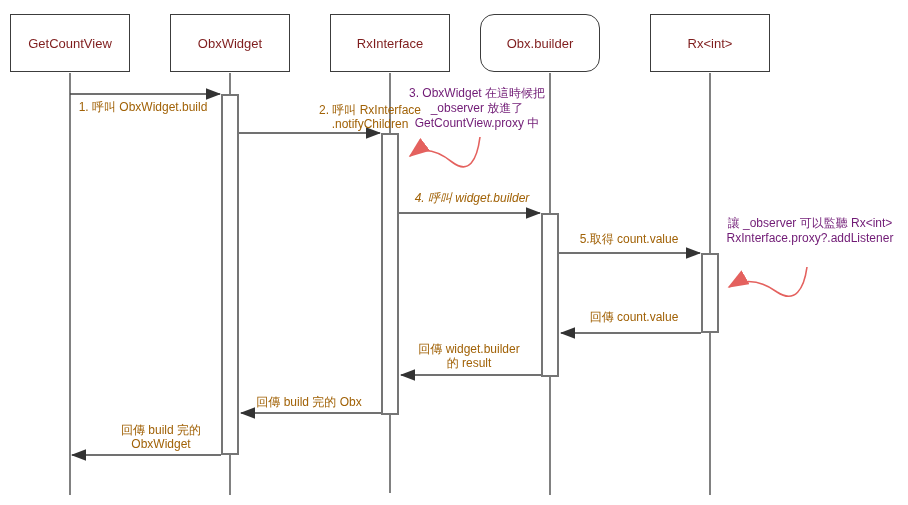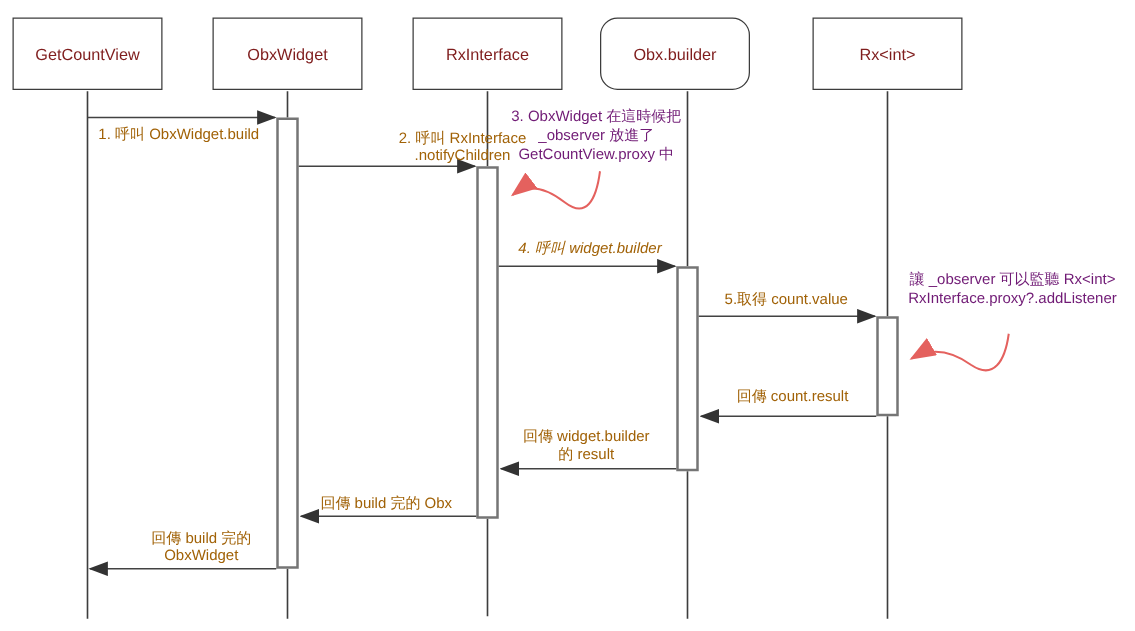--- a/index.html
+++ b/index.html
@@ -98,21 +98,21 @@
 
   <div class="lbl" style="left:472px; top:191px;font-style:italic;">4. 呼叫 widget.builder</div>
 
   <div class="lbl" style="left:629px; top:232px;">5.取得 count.value</div>
 
   <div class="lbl note" style="left:810px; top:216px;">
     <span class="ln">讓 _observer 可以監聽 Rx&lt;int&gt;</span>
     <span class="ln">RxInterface.proxy?.addListener</span>
   </div>
 
-  <div class="lbl" style="left:634px; top:310px;">回傳 count.result</div>
+  <div class="lbl" style="left:634px; top:310px;">回傳 count.value</div>
 
   <div class="lbl" style="left:469px; top:342px;">
     <span class="ln">回傳 widget.builder</span>
     <span class="ln">的 result</span>
   </div>
 
   <div class="lbl" style="left:309px; top:395px;">回傳 build 完的 Obx</div>
 
   <div class="lbl" style="left:145px; top:423px;margin-left:16px;">
     <span class="ln">回傳 build 完的</span>

